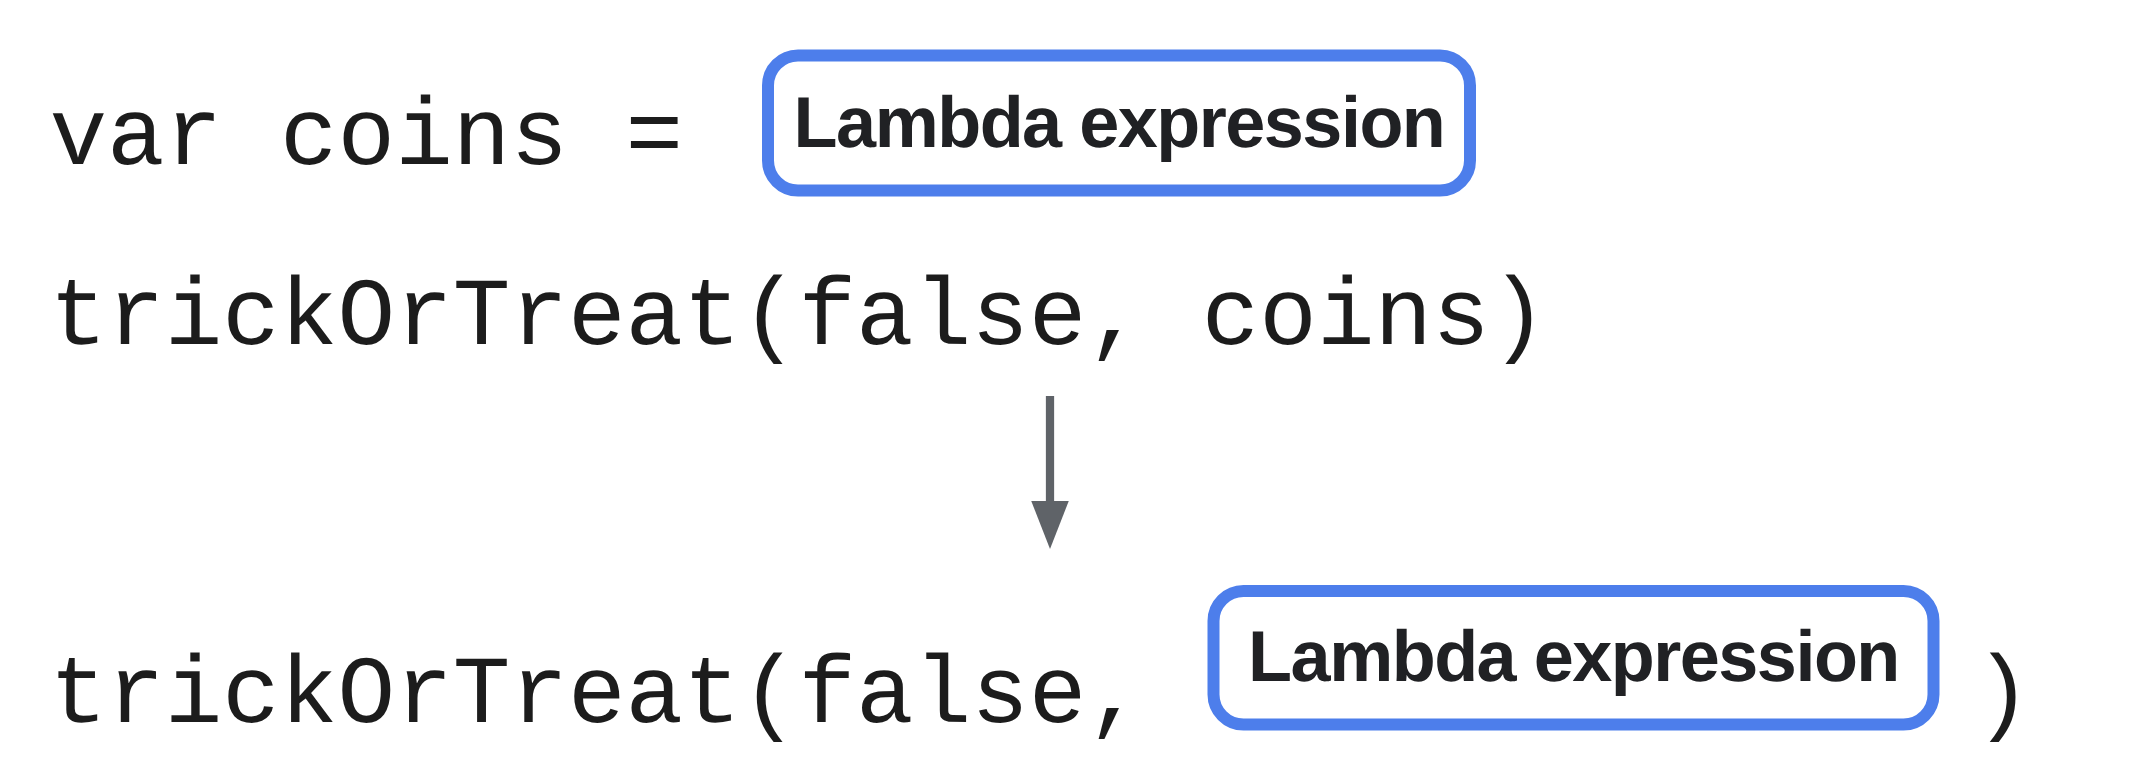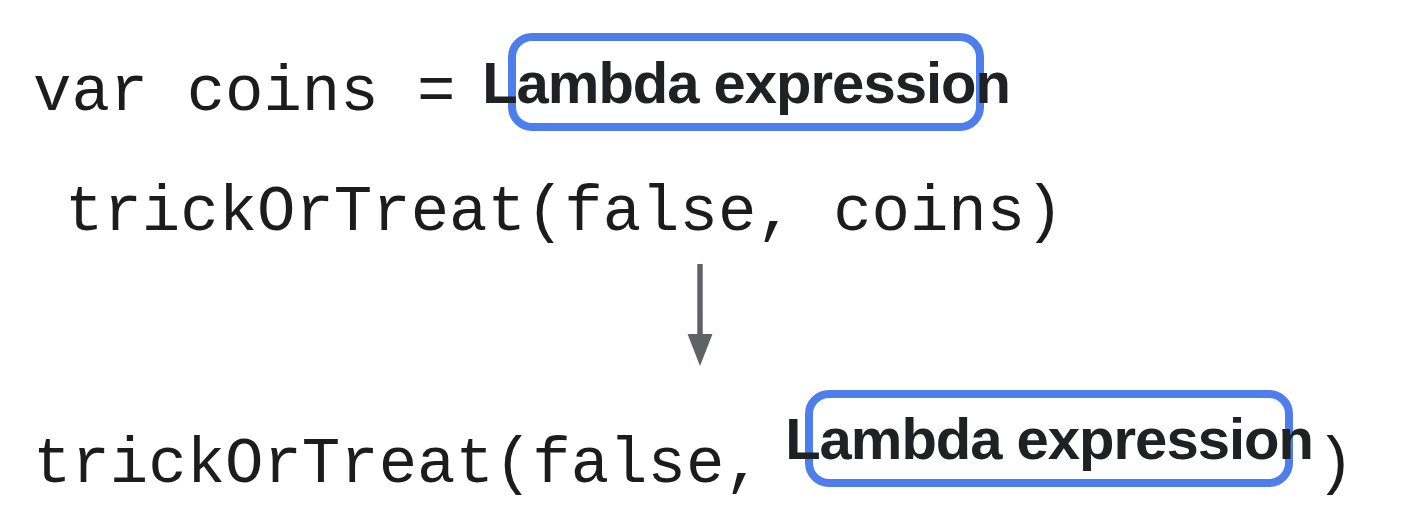--- a/index.html
+++ b/index.html
@@ -18,41 +18,41 @@
   .code {
     position: absolute;
     font-family: "Liberation Mono", monospace;
     font-size: 64px;
     line-height: 64px;
     color: var(--code-text, #1c1c1c);
     white-space: pre;
     letter-spacing: 0;
   }
   .code-line-1 { left: 33px;  top: 61px;  }
-  .code-line-2 { left: 33px;  top: 181px; margin-left: 32px; }
+  .code-line-2 { left: 33px;  top: 181px; }
   .code-line-3a { left: 33px; top: 433px; text-align: center; }
   .code-line-3b { left: 1316px; top: 433px; }
 
   .lambda-box {
     position: absolute;
     box-sizing: border-box;
     border: 8px solid var(--box-border, #4d7eeb);
     border-radius: 24px;
     background: #ffffff;
     display: flex;
     align-items: center;
     justify-content: center;
   }
   .lambda-box-1 { left: 508px; top: 33px;  width: 476px; height: 98px; }
   .lambda-box-2 { left: 805px; top: 390px; width: 488px; height: 97px; }
 
   .lambda-label {
     font-family: "Liberation Sans", sans-serif;
     font-weight: 700;
-    font-size: 58px;
+    font-size: 48px;
     letter-spacing: -1px;
     color: var(--label-text, #202124);
     white-space: nowrap;
   }
 
   .down-arrow {
     position: absolute;
     left: 685px;
     top: 262px;
     width: 30px;

